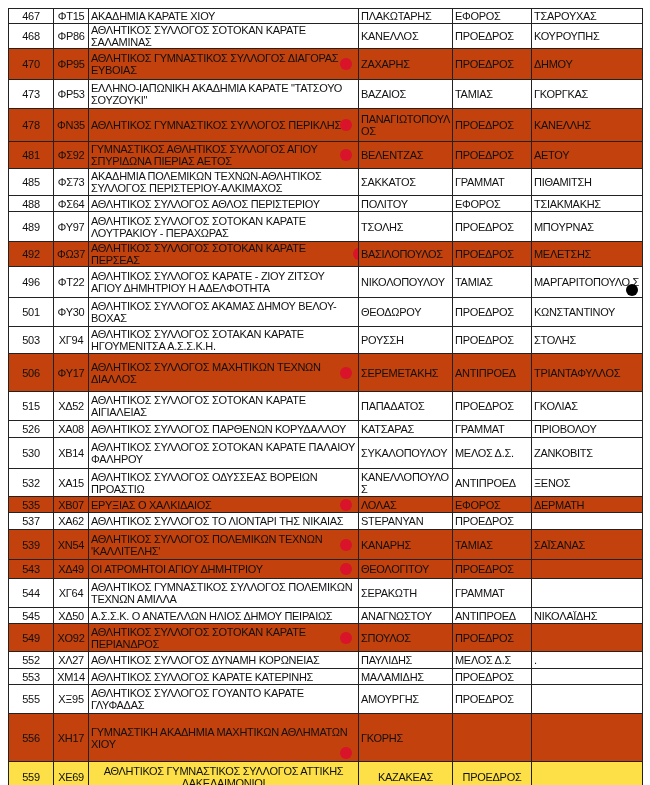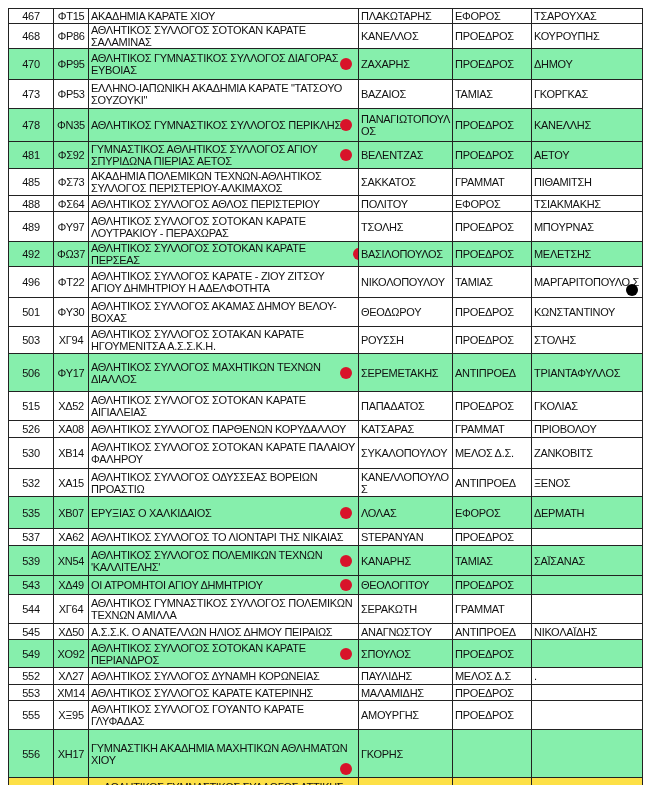--- a/index.html
+++ b/index.html
@@ -6,21 +6,21 @@
   body { width:650px; height:785px; position:relative; overflow:hidden;
          font-family:"Liberation Sans", sans-serif; color:#111; }
   table.roster { position:absolute; left:8px; top:8px; border-collapse:collapse;
          table-layout:fixed; width:634px; }
   table.roster td { border:1px solid #222; padding:0 2px; font-size:11px;
          line-height:12px; vertical-align:middle; overflow:hidden;
          letter-spacing:-0.3px; position:relative; }
   td.c-num { text-align:center; font-size:12px; }
   td.c-code { text-align:center; font-size:11.5px; padding:0 1px; }
   td.c-name { padding-right:20px; }
-  tr.gray td { background:#86efac; }
+  tr.gray td { background:#c2410c; }
   tr.blue td { background:#fde047;text-align:center; }
   .dot { position:absolute; width:12px; height:12px; border-radius:50%;
          background:#d8132a; right:6px; top:50%; margin-top:-6px; }
   .dot.edge { right:-7px; z-index:2; }
   .dot.low { top:auto; bottom:2px; margin-top:0; }
   .dot.black { background:#000; right:4px; top:auto; bottom:1px; margin-top:0; }
 </style>
 </head>
 <body>
 
@@ -171,21 +171,21 @@
         <td class="c-other"><span>ΖΑΝΚΟΒΙΤΣ</span></td>
       </tr>
       <tr style="height: 28px;">
         <td class="c-num"><span>532</span></td>
         <td class="c-code"><span>ΧΑ15</span></td>
         <td class="c-name"><span>ΑΘΛΗΤΙΚΟΣ ΣΥΛΛΟΓΟΣ ΟΔΥΣΣΕΑΣ ΒΟΡΕΙΩΝ ΠΡΟΑΣΤΙΩ</span></td>
         <td class="c-surname"><span>ΚΑΝΕΛΛΟΠΟΥΛΟ Σ</span></td>
         <td class="c-role"><span>ΑΝΤΙΠΡΟΕΔ</span></td>
         <td class="c-other"><span>ΞΕΝΟΣ</span></td>
       </tr>
-      <tr class="gray" style="height: 32px;">
+      <tr class="gray" style="height: 16px;">
         <td class="c-num"><span>535</span></td>
         <td class="c-code"><span>ΧΒ07</span></td>
         <td class="c-name"><span>ΕΡΥΞΙΑΣ Ο ΧΑΛΚΙΔΑΙΟΣ</span><span class="dot"></span></td>
         <td class="c-surname"><span>ΛΟΛΑΣ</span></td>
         <td class="c-role"><span>ΕΦΟΡΟΣ</span></td>
         <td class="c-other"><span>ΔΕΡΜΑΤΗ</span></td>
       </tr>
       <tr style="height: 17px;">
         <td class="c-num"><span>537</span></td>
         <td class="c-code"><span>ΧΑ62</span></td>

